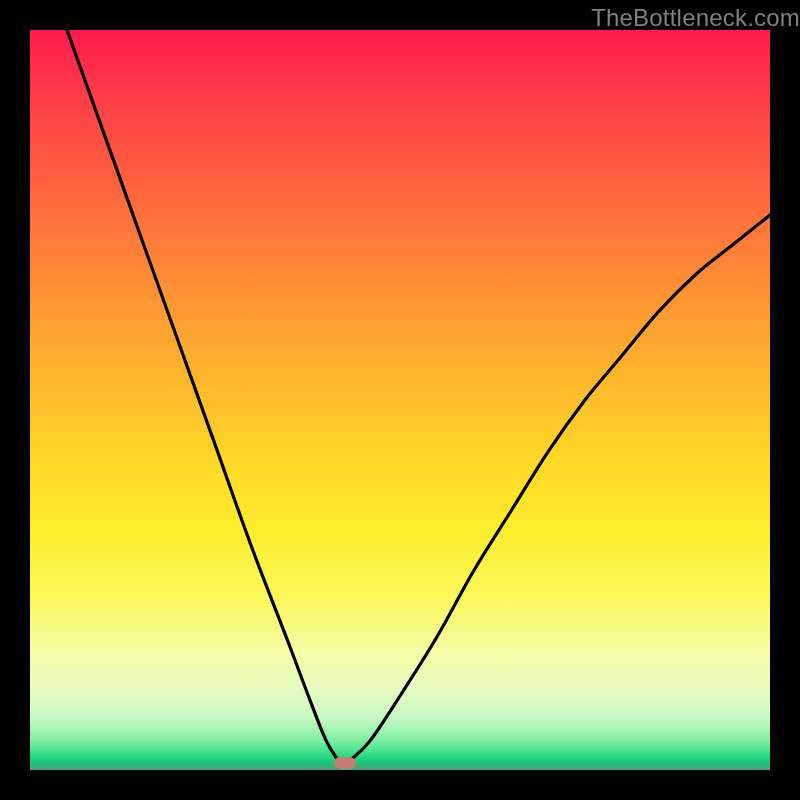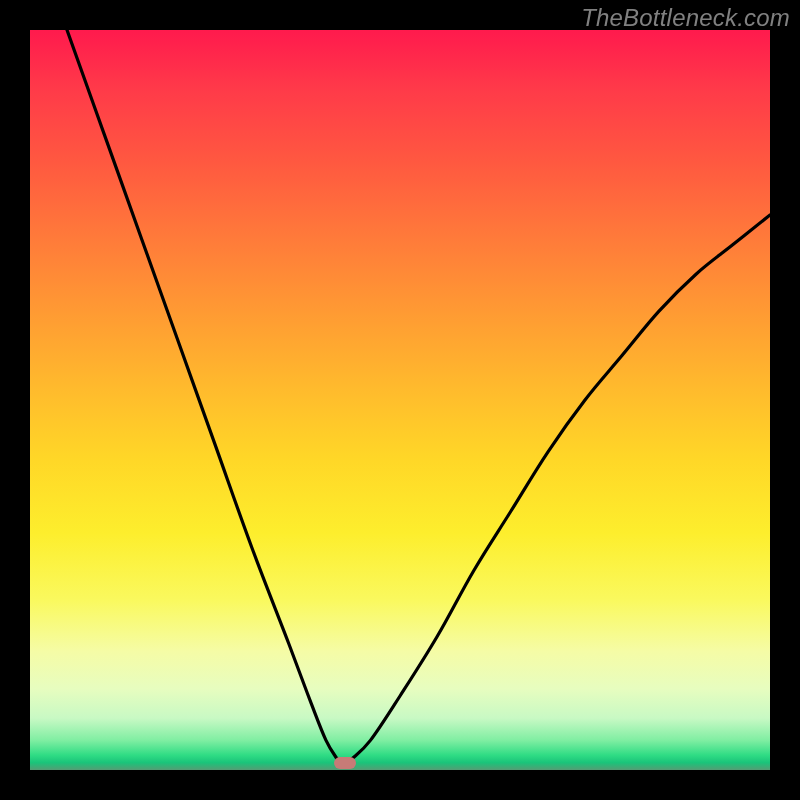--- a/index.html
+++ b/index.html
@@ -40,26 +40,25 @@
       #c8f9c4 93%,
       #7feea2 96%,
       #2fdc84 98%,
       #1ac47a 99%,
       #559c74 100%
     );
   }
   .watermark {
     position: absolute;
     top: 4px;
-    right: 10px;
+    right: 0;
     font-family: Arial, Helvetica, sans-serif;
     font-size: 24px;
     color: #808080;
     letter-spacing: 0.2px;
-    font-style: italic;
   }
   svg.curve {
     position: absolute;
     top: 0;
     left: 0;
     width: 740px;
     height: 740px;
   }
   .marker {
     position: absolute;

